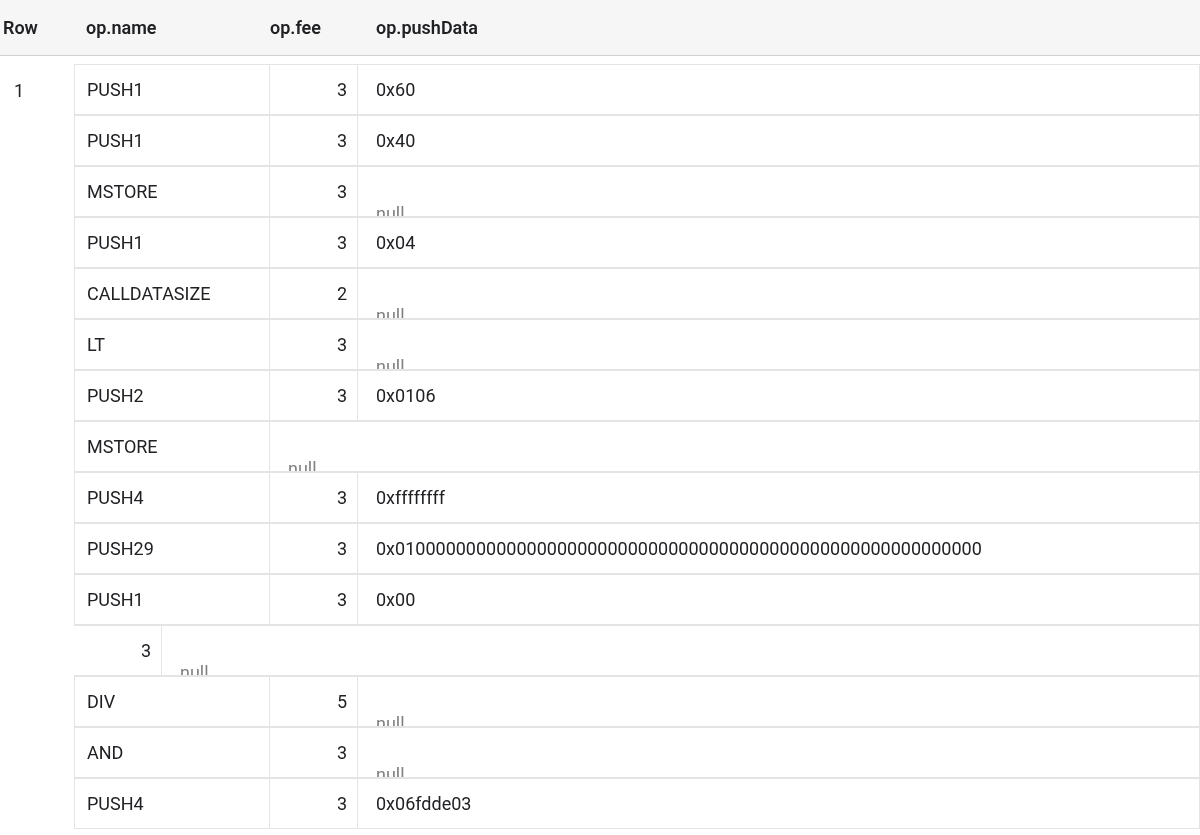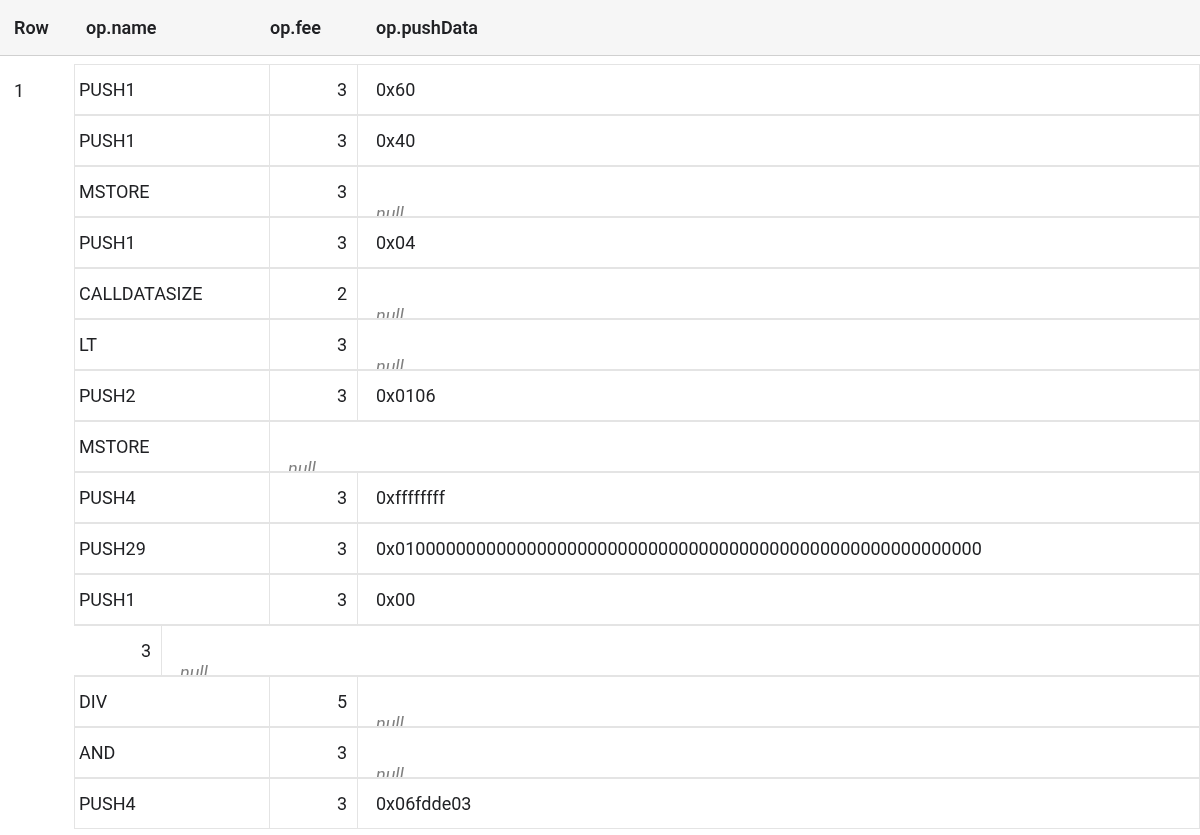--- a/index.html
+++ b/index.html
@@ -17,21 +17,21 @@
       display: flex;
       background: #f6f6f6;
       border-bottom: 1px solid #d0d0d0;
       font-weight: 600;
       color: #202124;
       height: 56px;
       align-items: center;
     }
     .col-row {
       width: 74px;
-      padding-left: 14px;
+      padding-left: 3px;
     }
     .col-name {
       width: 196px;
       padding-left: 12px;
     }
     .col-fee {
       width: 88px;
       padding-right: 10px;
     }
     .col-push {
@@ -58,21 +58,21 @@
       display: flex;
       height: 51px;
       align-items: center;
     }
     .cell-name {
       width: 196px;
       border: 1px solid #e4e4e4;
       height: 100%;
       display: flex;
       align-items: center;
-      padding-left: 4px;
+      padding-left: 12px;
       margin-top: -1px;
     }
     .cell-fee {
       width: 88px;
       border: 1px solid #e4e4e4;
       border-left: none;
       height: 100%;
       display: flex;
       align-items: center;
       justify-content: flex-end;
@@ -86,21 +86,20 @@
       height: 100%;
       display: flex;
       align-items: center;
       padding-left: 18px;
       margin-top: -1px;
       overflow: hidden;
       white-space: nowrap;
     }
     .null {
       color: #808080;
-      font-style: italic;
       margin-top: 44px;
     }
     .subrow:first-child .cell-name,
     .subrow:first-child .cell-fee,
     .subrow:first-child .cell-push {
       margin-top: 0;
     }
   </style>
 </head>
 <body>

